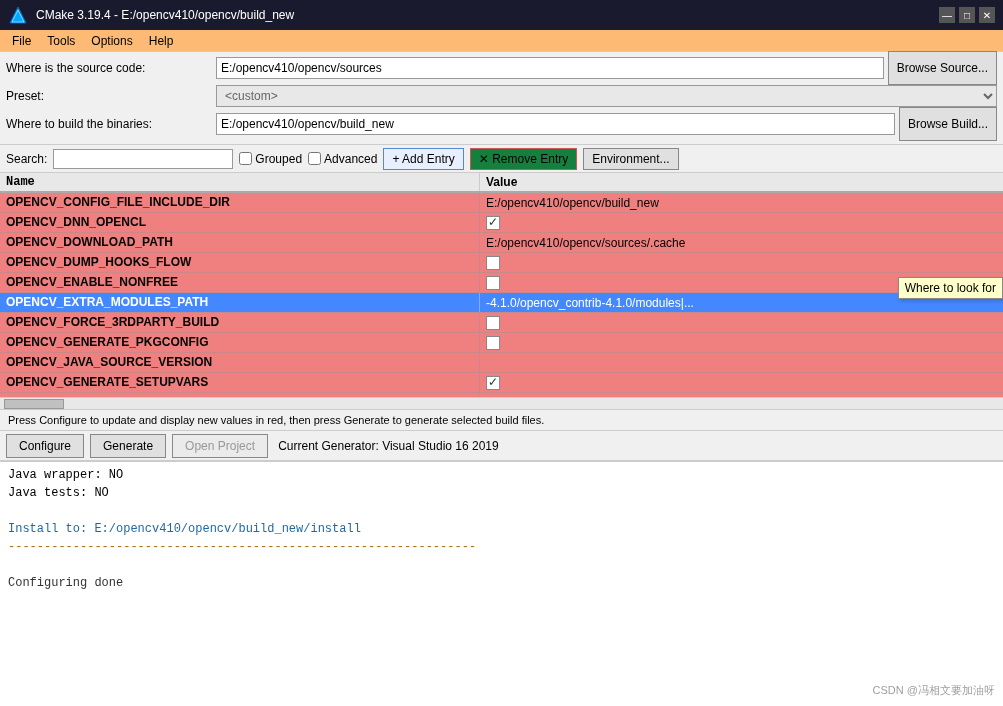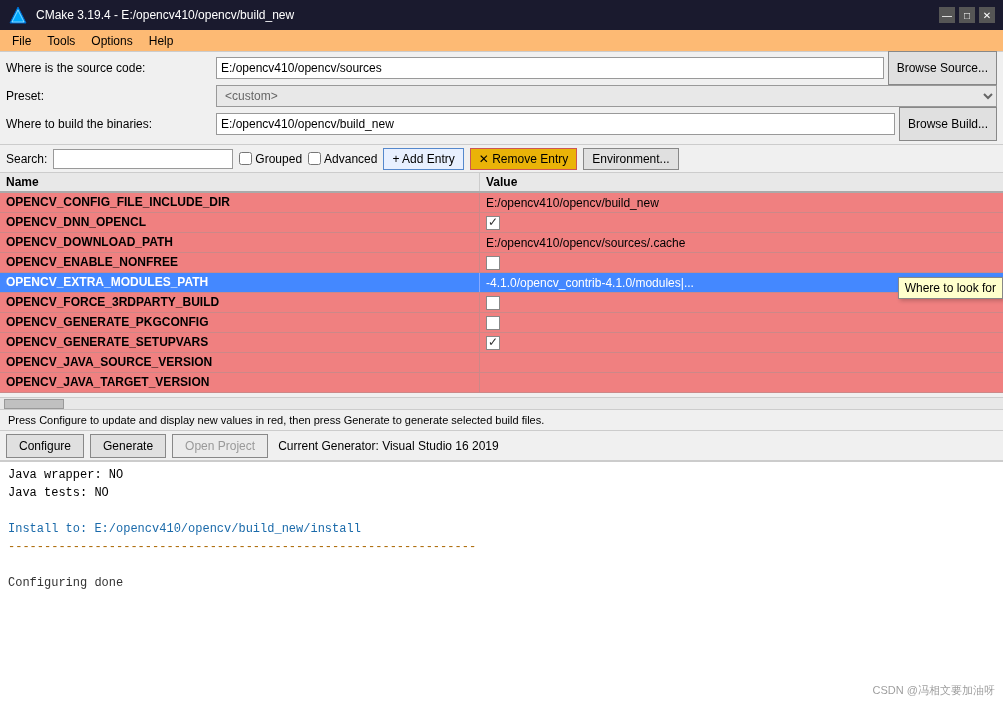--- a/index.html
+++ b/index.html
@@ -99,32 +99,32 @@
       height: 22px;
       padding: 0 8px;
       font-size: 12px;
       border: 1px solid #888;
       cursor: pointer;
       display: flex;
       align-items: center;
       gap: 3px;
     }
     .btn-add { background: #e8f0ff; border-color: #5588cc; }
-    .btn-remove { background: #eab308; border-color: #cc5555; }
+    .btn-remove { background: #15803d; border-color: #cc5555; }
     .btn-env { background: #e0e0e0; }
     .table-header {
       display: flex;
       background: #e8e8e8;
       border-bottom: 2px solid #aaa;
       font-weight: bold;
       font-size: 12px;
       position: sticky;
       top: 0;
     }
-    .table-header .col-name { width: 480px; padding: 2px 6px; border-right: 1px solid #ccc; }
+    .table-header .col-name { width: 480px; padding: 2px 6px; border-right: 1px solid #ccc; font-family: Liberation Mono, monospace; }
     .table-header .col-value { flex: 1; padding: 2px 6px; }
     .table-body { }
     .table-row {
       display: flex;
       border-bottom: 1px solid #c88;
       font-size: 12px;
       min-height: 20px;
     }
     .table-row.red { background: #f08080; }
     .table-row.blue { background: #4488ff; color: white; }
@@ -352,20 +352,26 @@
           <div class="col-value">
             <span class="checkbox-cell checked"></span>
           </div>
         </div>
 
         <div class="table-row red">
           <div class="col-name">OPENCV_DOWNLOAD_PATH</div>
           <div class="col-value">E:/opencv410/opencv/sources/.cache</div>
         </div>
 
+        <div class="table-row red">
+          <div class="col-name">OPENCV_DUMP_HOOKS_FLOW</div>
+          <div class="col-value">
+            <span class="checkbox-cell"></span>
+          </div>
+        </div>
 
         <div class="table-row red">
           <div class="col-name">OPENCV_ENABLE_NONFREE</div>
           <div class="col-value">
             <span class="checkbox-cell"></span>
           </div>
         </div>
 
         <div class="table-row blue">
           <div class="col-name">OPENCV_EXTRA_MODULES_PATH</div>
@@ -380,29 +386,29 @@
         </div>
 
         <div class="table-row red">
           <div class="col-name">OPENCV_GENERATE_PKGCONFIG</div>
           <div class="col-value">
             <span class="checkbox-cell"></span>
           </div>
         </div>
 
         <div class="table-row red">
-          <div class="col-name">OPENCV_GENERATE_SETUPVARS</div>
-          <div class="col-value">
-            <span class="checkbox-cell checked"></span>
-          </div>
-        </div>
-
-        <div class="table-row red">
           <div class="col-name">OPENCV_JAVA_SOURCE_VERSION</div>
           <div class="col-value"></div>
+        </div>
+
+        <div class="table-row red">
+          <div class="col-name">OPENCV_GENERATE_SETUPVARS</div>
+          <div class="col-value">
+            <span class="checkbox-cell checked"></span>
+          </div>
         </div>
 
         <div class="table-row red">
           <div class="col-name">OPENCV_JAVA_TARGET_VERSION</div>
           <div class="col-value"></div>
         </div>
 
       </div>
     </div>
 

